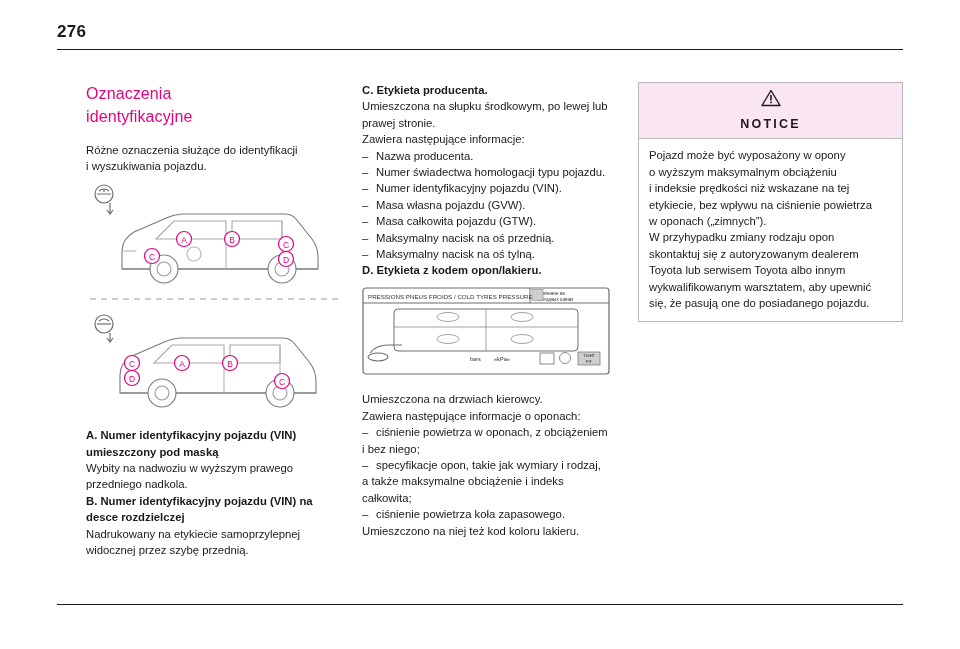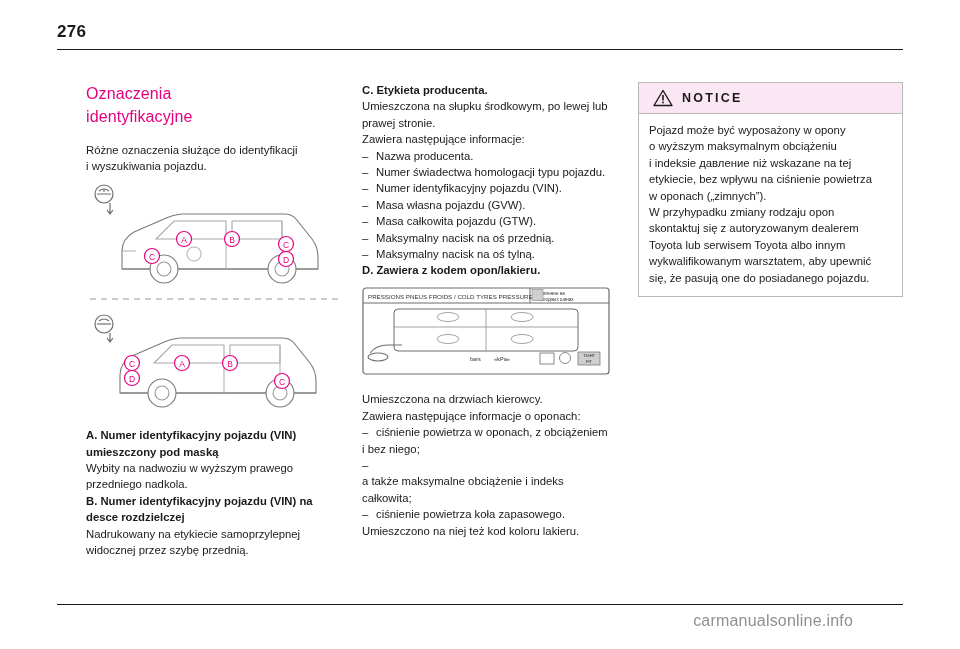--- a/index.html
+++ b/index.html
@@ -87,20 +87,21 @@
     border: 1px solid #b9b9b9;
     width: 265px;
   }
   .notice-head {
     background: #fbe6f4;
     display: flex;
     align-items: center;
     gap: 9px;
     padding: 6px 14px;
     border-bottom: 1px solid #b9b9b9;
+    flex-direction: column;
   }
   .notice-head .warn-icon { flex: 0 0 auto; line-height: 0; }
   .notice-title {
     font-size: 12.5px;
     font-weight: bold;
     letter-spacing: 2.2px;
     color: #1a1a1a;
   }
   .notice-body {
     padding: 8px 10px 10px 10px;
@@ -114,21 +115,20 @@
   }
 </style>
 </head>
 <body>
 
 <div class="page">
 
   <div class="page-number">276</div>
   <div class="header-rule"></div>
   <div class="footer-rule"></div>
-  <div class="watermark">carmanualsonline.info</div>
 
   <div class="col col1">
     <h1 class="title">
       <span>Oznaczenia</span><br>
       <span>identyfikacyjne</span>
     </h1>
     <p>Różne oznaczenia służące do identyfikacji</p>
     <p>i wyszukiwania pojazdu.</p>
 
     <div class="fig">
@@ -273,21 +273,21 @@
       </div>
     <div class="list-item">
         <span class="dash">–</span>
         <span>Maksymalny nacisk na oś przednią.</span>
       </div>
     <div class="list-item">
         <span class="dash">–</span>
         <span>Maksymalny nacisk na oś tylną.</span>
       </div>
 
-    <p class="b">D. Zawiera z kodem opon/lakieru.</p>
+    <p class="b">D. Etykieta z kodem opon/lakieru.</p>
 
     <div class="tyre-fig">
       <svg width="248" height="88" viewBox="0 0 248 88" xmlns="http://www.w3.org/2000/svg">
         <rect x="1" y="1" width="246" height="86" rx="3" fill="#ffffff" stroke="#6d6d6d" stroke-width="1.2"></rect>
         <line x1="1" y1="16" x2="247" y2="16" stroke="#6d6d6d" stroke-width="1"></line>
         <line x1="168" y1="1" x2="168" y2="16" stroke="#6d6d6d" stroke-width="1"></line>
         <text x="6" y="12" font-size="6.2" fill="#333" font-family="Liberation Sans, sans-serif">PRESSIONS PNEUS FROIDS / COLD TYRES PRESSURES</text>
         <text x="176" y="8" font-size="4.6" fill="#333" font-family="Liberation Sans, sans-serif">давление на</text>
         <text x="176" y="14" font-size="4.6" fill="#333" font-family="Liberation Sans, sans-serif">холодных шинах</text>
         <rect x="170" y="2.5" width="11" height="11" fill="#cfcfcf" stroke="#8a8a8a" stroke-width="0.6"></rect>
@@ -318,20 +318,21 @@
     <p>Umieszczona na drzwiach kierowcy.</p>
     <p>Zawiera następujące informacje o oponach:</p>
 
     <div class="list-item">
         <span class="dash">–</span>
         <span>ciśnienie powietrza w oponach, z obciążeniem</span>
       </div>
     <p>i bez niego;</p>
     <div class="list-item">
         <span class="dash">–</span>
+        <span>specyfikacje opon, takie jak wymiary i rodzaj,</span>
       </div>
     <p>a także maksymalne obciążenie i indeks</p>
     <p>całkowita;</p>
     <div class="list-item">
         <span class="dash">–</span>
         <span>ciśnienie powietrza koła zapasowego.</span>
       </div>
     <p>Umieszczono na niej też kod koloru lakieru.</p>
   </div>
 
@@ -343,21 +344,21 @@
             <path d="M10 1.5 L19 16.5 L1 16.5 Z" fill="none" stroke="#1a1a1a" stroke-width="1.4" stroke-linejoin="round"></path>
             <rect x="9.2" y="6" width="1.6" height="5.5" fill="#1a1a1a"></rect>
             <rect x="9.2" y="12.6" width="1.6" height="1.7" fill="#1a1a1a"></rect>
           </svg>
         </span>
         <span class="notice-title">NOTICE</span>
       </div>
       <div class="notice-body">
         <p>Pojazd może być wyposażony w opony</p>
         <p>o wyższym maksymalnym obciążeniu</p>
-        <p>i indeksie давление niż wskazane na tej</p>
+        <p>i indeksie prędkości niż wskazane na tej</p>
         <p>etykiecie, bez wpływu na ciśnienie powietrza</p>
         <p>w oponach („zimnych”).</p>
         <p>W przyhypadku zmiany rodzaju opon</p>
         <p>skontaktuj się z autoryzowanym dealerem</p>
         <p>Toyota lub serwisem Toyota albo innym</p>
         <p>wykwalifikowanym warsztatem, aby upewnić</p>
         <p>się, że pasują one do posiadanego pojazdu.</p>
       </div>
     </div>
   </div>

